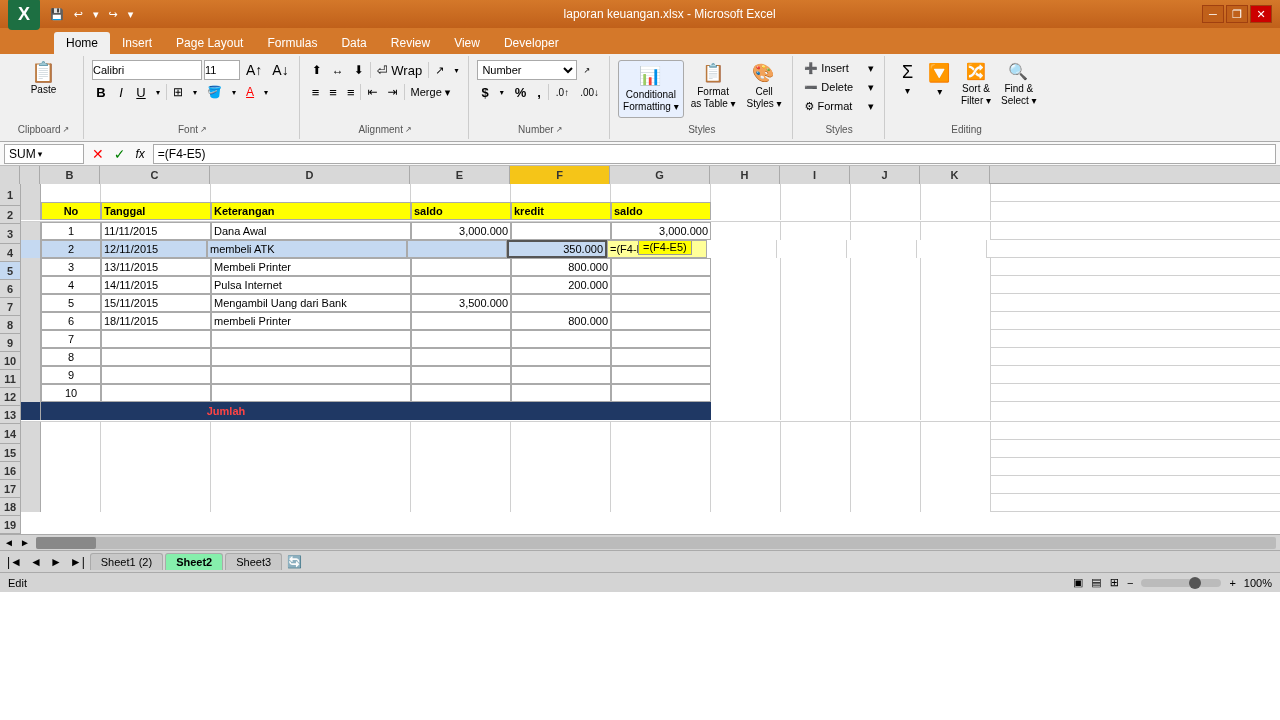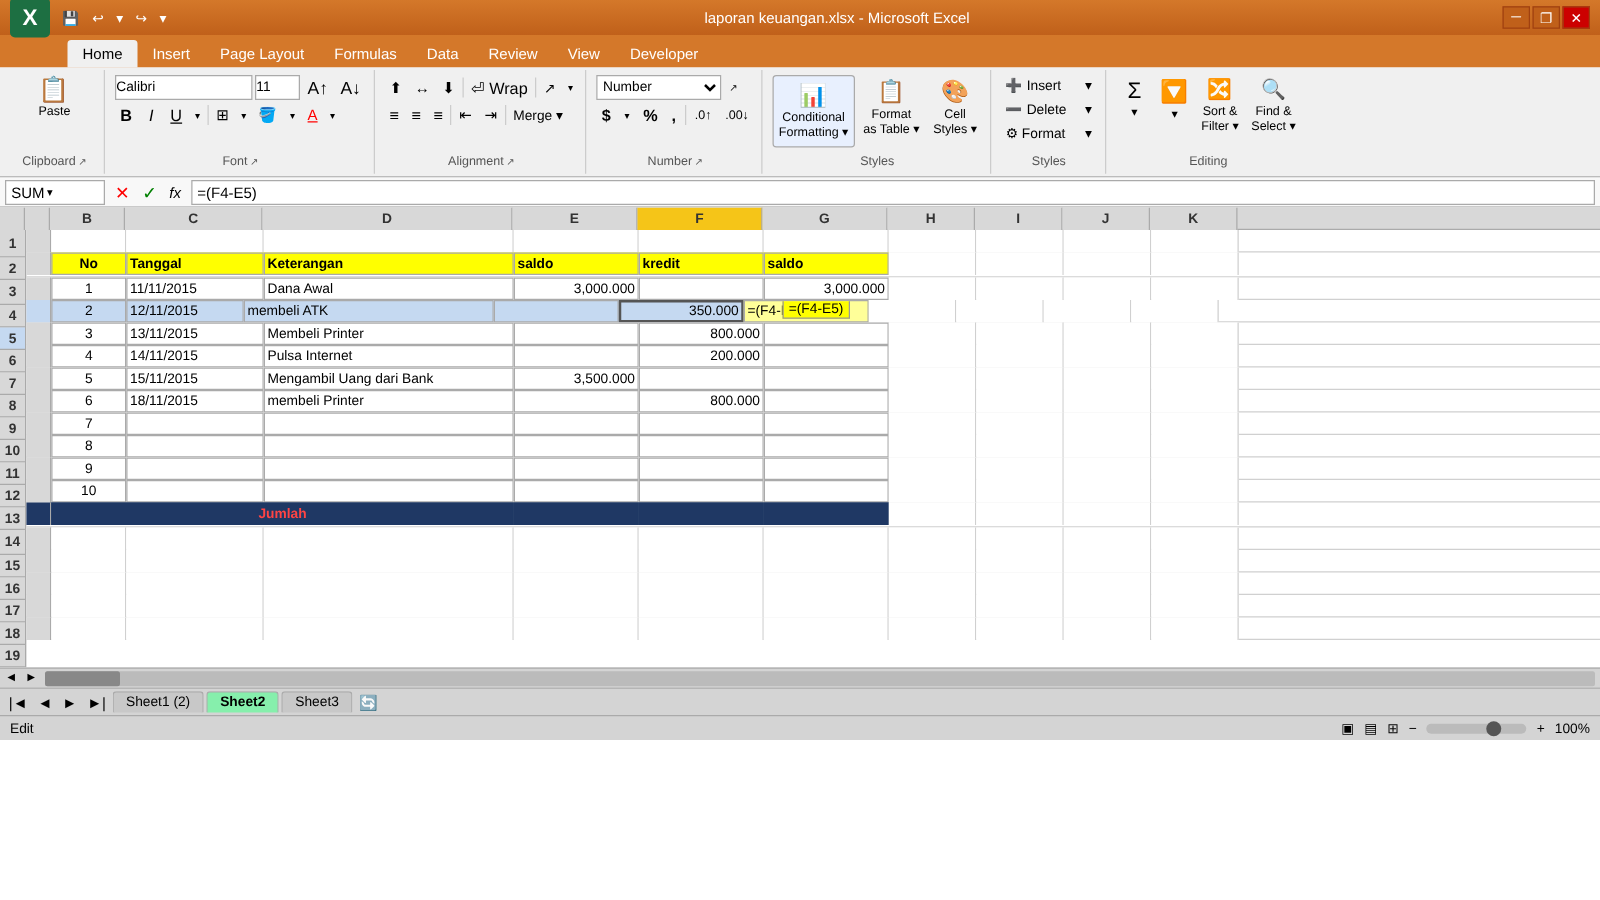--- a/index.html
+++ b/index.html
@@ -593,21 +593,21 @@
         <div class="cell right" style="width:100px; border:1px solid #aaa;">3,000.000</div>
         <div class="cell" style="width:70px;"></div>
         <div class="cell" style="width:70px;"></div>
         <div class="cell" style="width:70px;"></div>
         <div class="cell" style="width:70px;"></div>
       </div>
 
       <div class="grid-row" style="height:18px;">
         <div class="cell" style="width:20px; min-width:20px; background:#c5d9f1; border-right:1px solid #aaa;"></div>
         <div class="cell center" style="width:60px; border:1px solid #aaa; background:#c5d9f1;">2</div>
-        <div class="cell" style="width:94px; border:1px solid #aaa; background:#c5d9f1;">12/11/2015</div>
+        <div class="cell" style="width:106px; border:1px solid #aaa; background:#c5d9f1;">12/11/2015</div>
         <div class="cell" style="width:200px; border:1px solid #aaa; background:#c5d9f1;">membeli ATK</div>
         <div class="cell" style="width:100px; border:1px solid #aaa; background:#c5d9f1;"></div>
         <div class="cell right" style="width:100px; border:2px solid #555; background:#c5d9f1; position:relative;">350.000
         </div>
         <div class="cell" style="width:100px; border:1px solid #aaa; background:#ffff99; position:relative;">
           <span>=(F4-E5)</span>
           <div style="position:absolute; top:-2px; left:30px; background:#ffff00; border:1px solid #999; padding:1px 4px; font-size:11px; z-index:5; pointer-events:none;">=(F4-E5)</div>
         </div>
         <div class="cell" style="width:70px;"></div>
         <div class="cell" style="width:70px;"></div>

